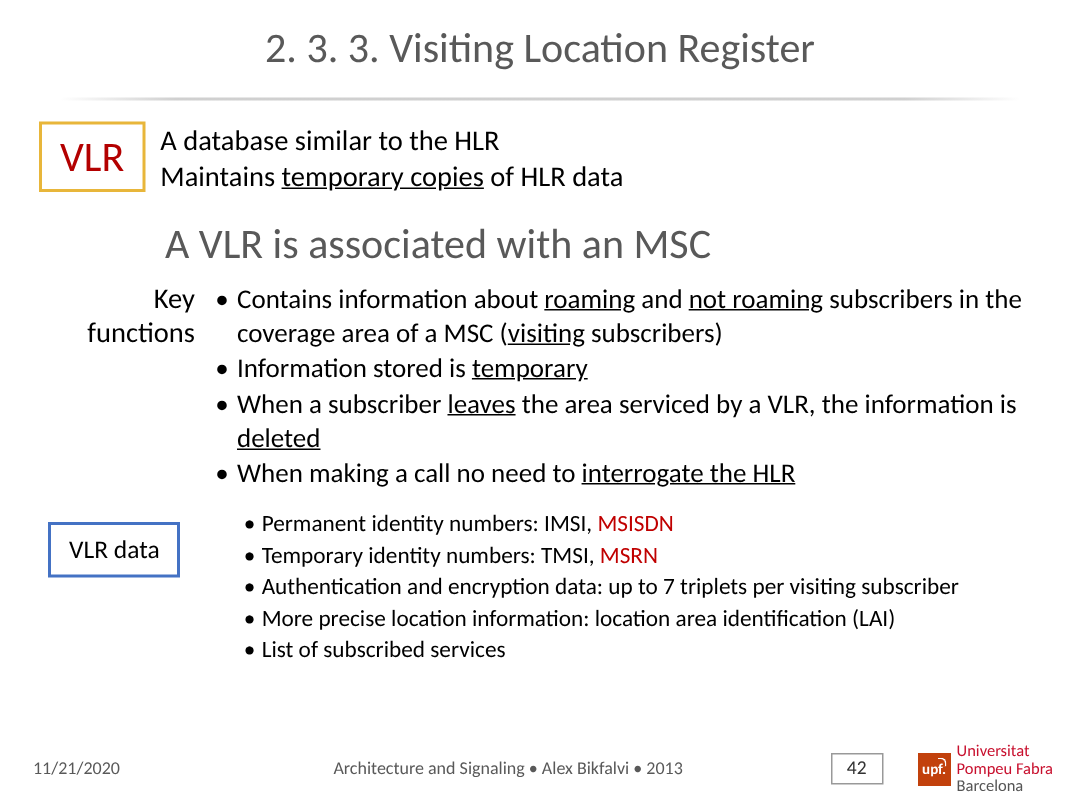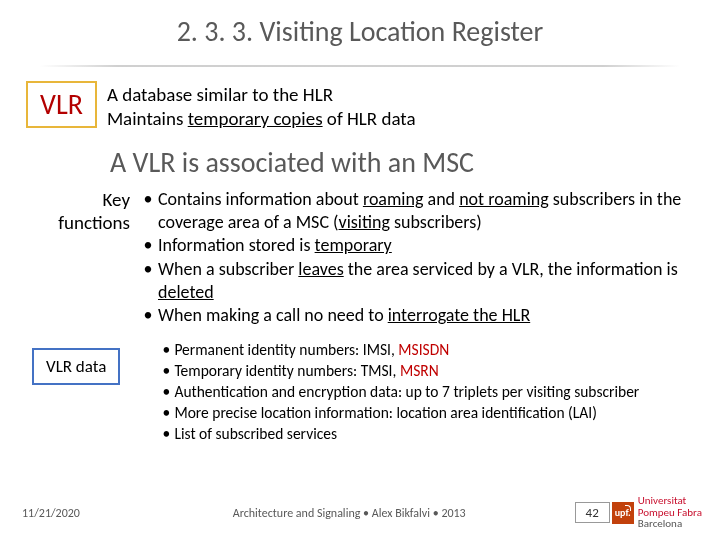--- a/index.html
+++ b/index.html
@@ -77,21 +77,21 @@
     padding: 0 18px;
     font-size: 12px;
     color: #595959;
   }
   .footer-center { flex: 1; text-align: center; margin-left: 44px; }
   .pagebox {
     border: 1px solid #999;
     padding: 2px 10px;
     font-size: 13px;
     color: #333;
-    margin-right: 2px;
+    margin-right: 23px;
   }
   .logo { display: flex; align-items: center; gap: 4px; }
   .logo-sq {
     width: 22px; height: 22px; background: #c2410c;
     display: flex; align-items: center; justify-content: center;
     color: #fff; font-size: 10px; font-weight: bold;
     position: relative;
   }
   .logo-sq::after{
     content:""; position:absolute; top:3px; right:3px;

